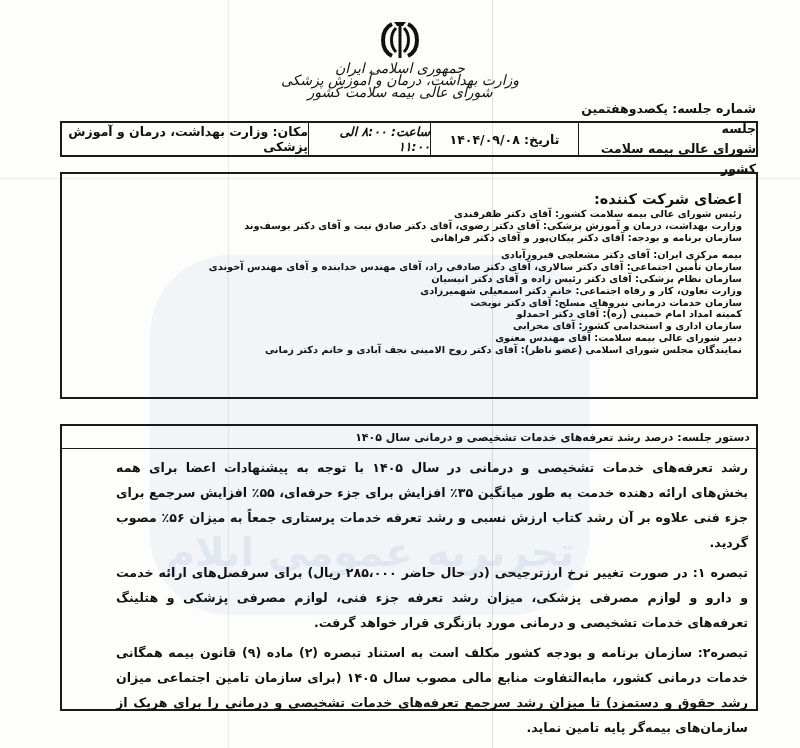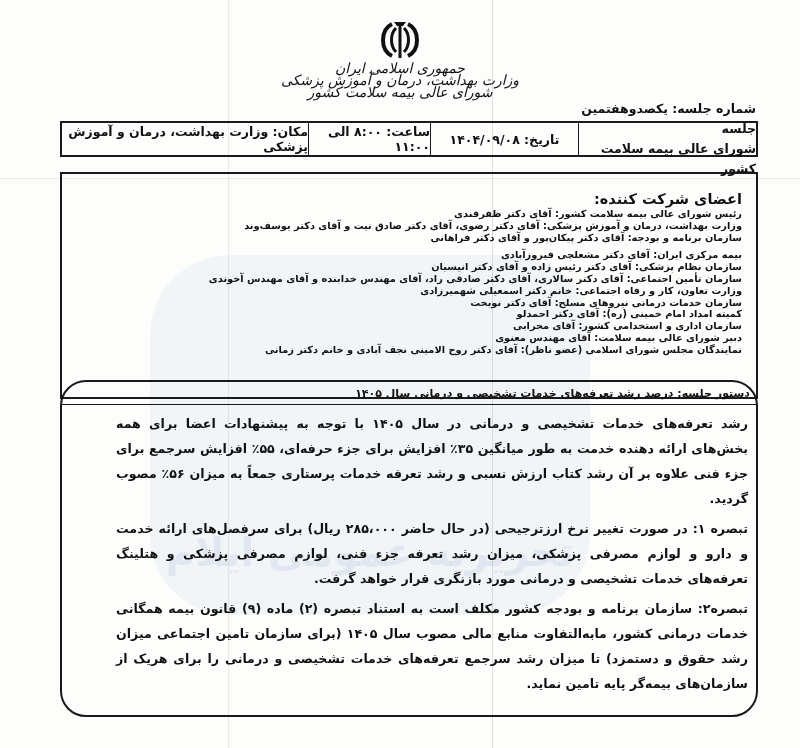--- a/index.html
+++ b/index.html
@@ -25,29 +25,29 @@
   .header { position: absolute; left: 0; top: 18px; width: 800px; text-align: center; }
   .emblem { width: 60px; height: 44px; margin: 0 auto; }
   .hdr-line { font-size: 14px; line-height: 12px; direction: rtl; font-family: "DejaVu Serif", serif; font-style: italic; }
 
   .tbl { position: absolute; left: 60px; width: 698px; border: 2px solid #1a1a1a; box-sizing: border-box; direction: rtl; }
   .t1 { top: 121px; height: 36px; display: flex; }
   .cell { border-left: 1.5px solid #1a1a1a; display: flex; align-items: center; justify-content: center; font-weight: bold; font-size: 12.5px; box-sizing: border-box; }
   .cell:last-child { border-left: none; }
   .c-num { width: 178px; flex-direction: column; line-height: 20px; }
   .c-date { width: 148px; }
-  .c-time { width: 122px; }
+  .c-time { width: 122px; font-style: italic; }
   .c-place { flex: 1; }
 
   .t2 { top: 172px; height: 227px; padding: 16px 14px 0 0; }
   .members-title { font-weight: bold; font-size: 14.5px; line-height: 18px; }
   .m-line { font-size: 9.8px; line-height: 11.8px; font-weight: bold; white-space: nowrap; }
   .m-gap { height: 6px; }
 
-  .t3 { top: 380px; height: 337px; border-radius: 26px; }
+  .t3 { top: 424px; height: 287px; }
   .agenda-row { border-bottom: 1.5px solid #1a1a1a; height: 22px; padding-right: 6px; display: flex; align-items: center; font-weight: bold; font-size: 11px; }
   .body { padding: 6px 8px 0 10px; margin-left: 44px; }
   .para { font-weight: bold; font-size: 12.6px; line-height: 25px; text-align: justify; text-align-last: right; }
 </style>
 </head>
 <body>
 
 <div class="fold-v"></div>
 <div class="fold-v2"></div>
 <div class="fold-h"></div>
@@ -82,22 +82,22 @@
   <div class="cell c-place">مکان: وزارت بهداشت، درمان و آموزش پزشکی</div>
 </div>
 
 <div class="tbl t2">
   <div class="members-title">اعضای شرکت کننده:</div>
   <div class="m-line">رئیس شورای عالی بیمه سلامت کشور: آقای دکتر ظفرقندی</div>
   <div class="m-line">وزارت بهداشت، درمان و آموزش پزشکی: آقای دکتر رضوی، آقای دکتر صادق نیت و آقای دکتر یوسف‌وند</div>
   <div class="m-line">سازمان برنامه و بودجه: آقای دکتر پیکان‌پور و آقای دکتر فراهانی</div>
   <div class="m-gap"></div>
   <div class="m-line">بیمه مرکزی ایران: آقای دکتر مشعلچی فیروزآبادی</div>
+  <div class="m-line">سازمان تأمین اجتماعی: آقای دکتر سالاری، آقای دکتر صادقی راد، آقای مهندس خدابنده و آقای مهندس آخوندی</div>
   <div class="m-line">سازمان نظام پزشکی: آقای دکتر رئیس زاده و آقای دکتر انیسیان</div>
-  <div class="m-line">سازمان تأمین اجتماعی: آقای دکتر سالاری، آقای دکتر صادقی راد، آقای مهندس خدابنده و آقای مهندس آخوندی</div>
   <div class="m-line">وزارت تعاون، کار و رفاه اجتماعی: خانم دکتر اسمعیلی شهمیرزادی</div>
   <div class="m-line">سازمان خدمات درمانی نیروهای مسلح: آقای دکتر نوبخت</div>
   <div class="m-line">کمیته امداد امام خمینی (ره): آقای دکتر احمدلو</div>
   <div class="m-line">سازمان اداری و استخدامی کشور: آقای محرابی</div>
   <div class="m-line">دبیر شورای عالی بیمه سلامت: آقای مهندس معنوی</div>
   <div class="m-line">نمایندگان مجلس شورای اسلامی (عضو ناظر): آقای دکتر روح الامینی نجف آبادی و خانم دکتر زمانی</div>
 </div>
 
 <div class="tbl t3">
   <div class="agenda-row">دستور جلسه: درصد رشد تعرفه‌های خدمات تشخیصی و درمانی سال ۱۴۰۵</div>

